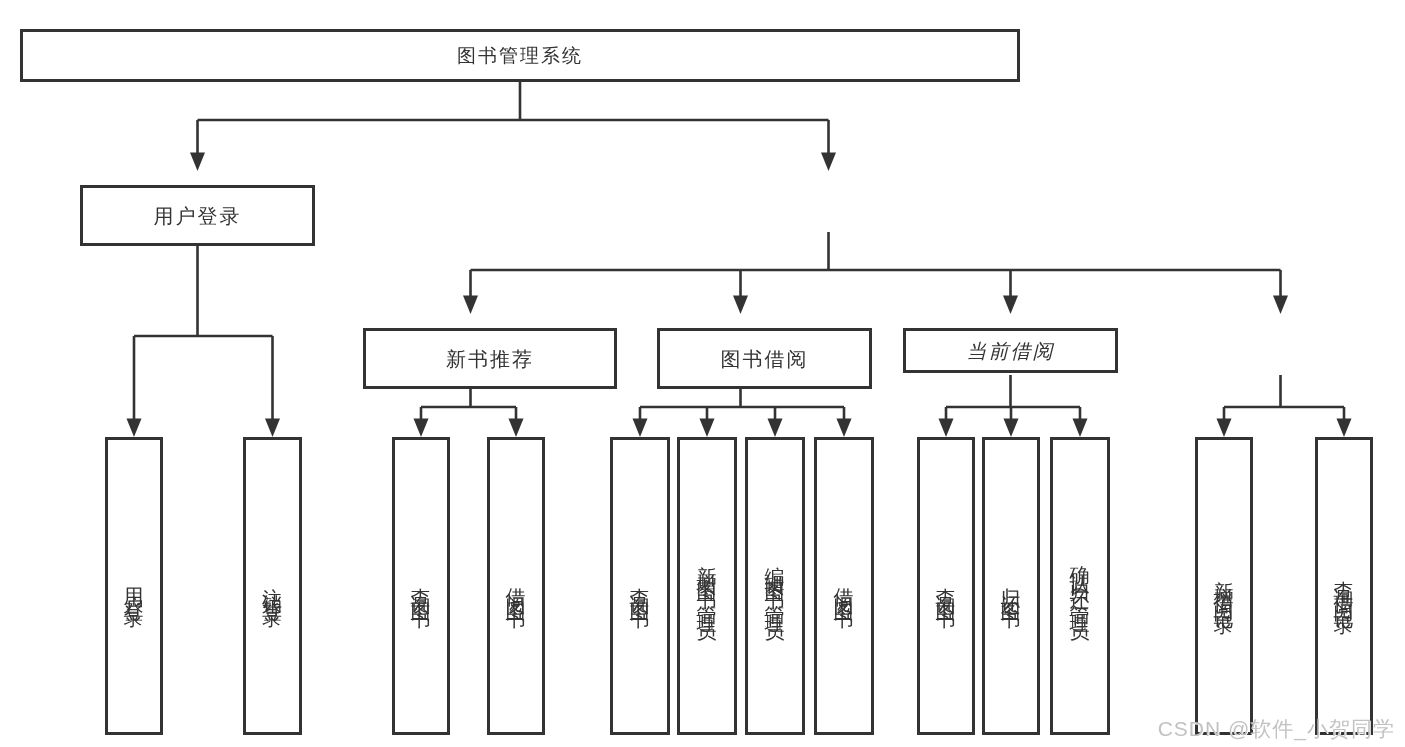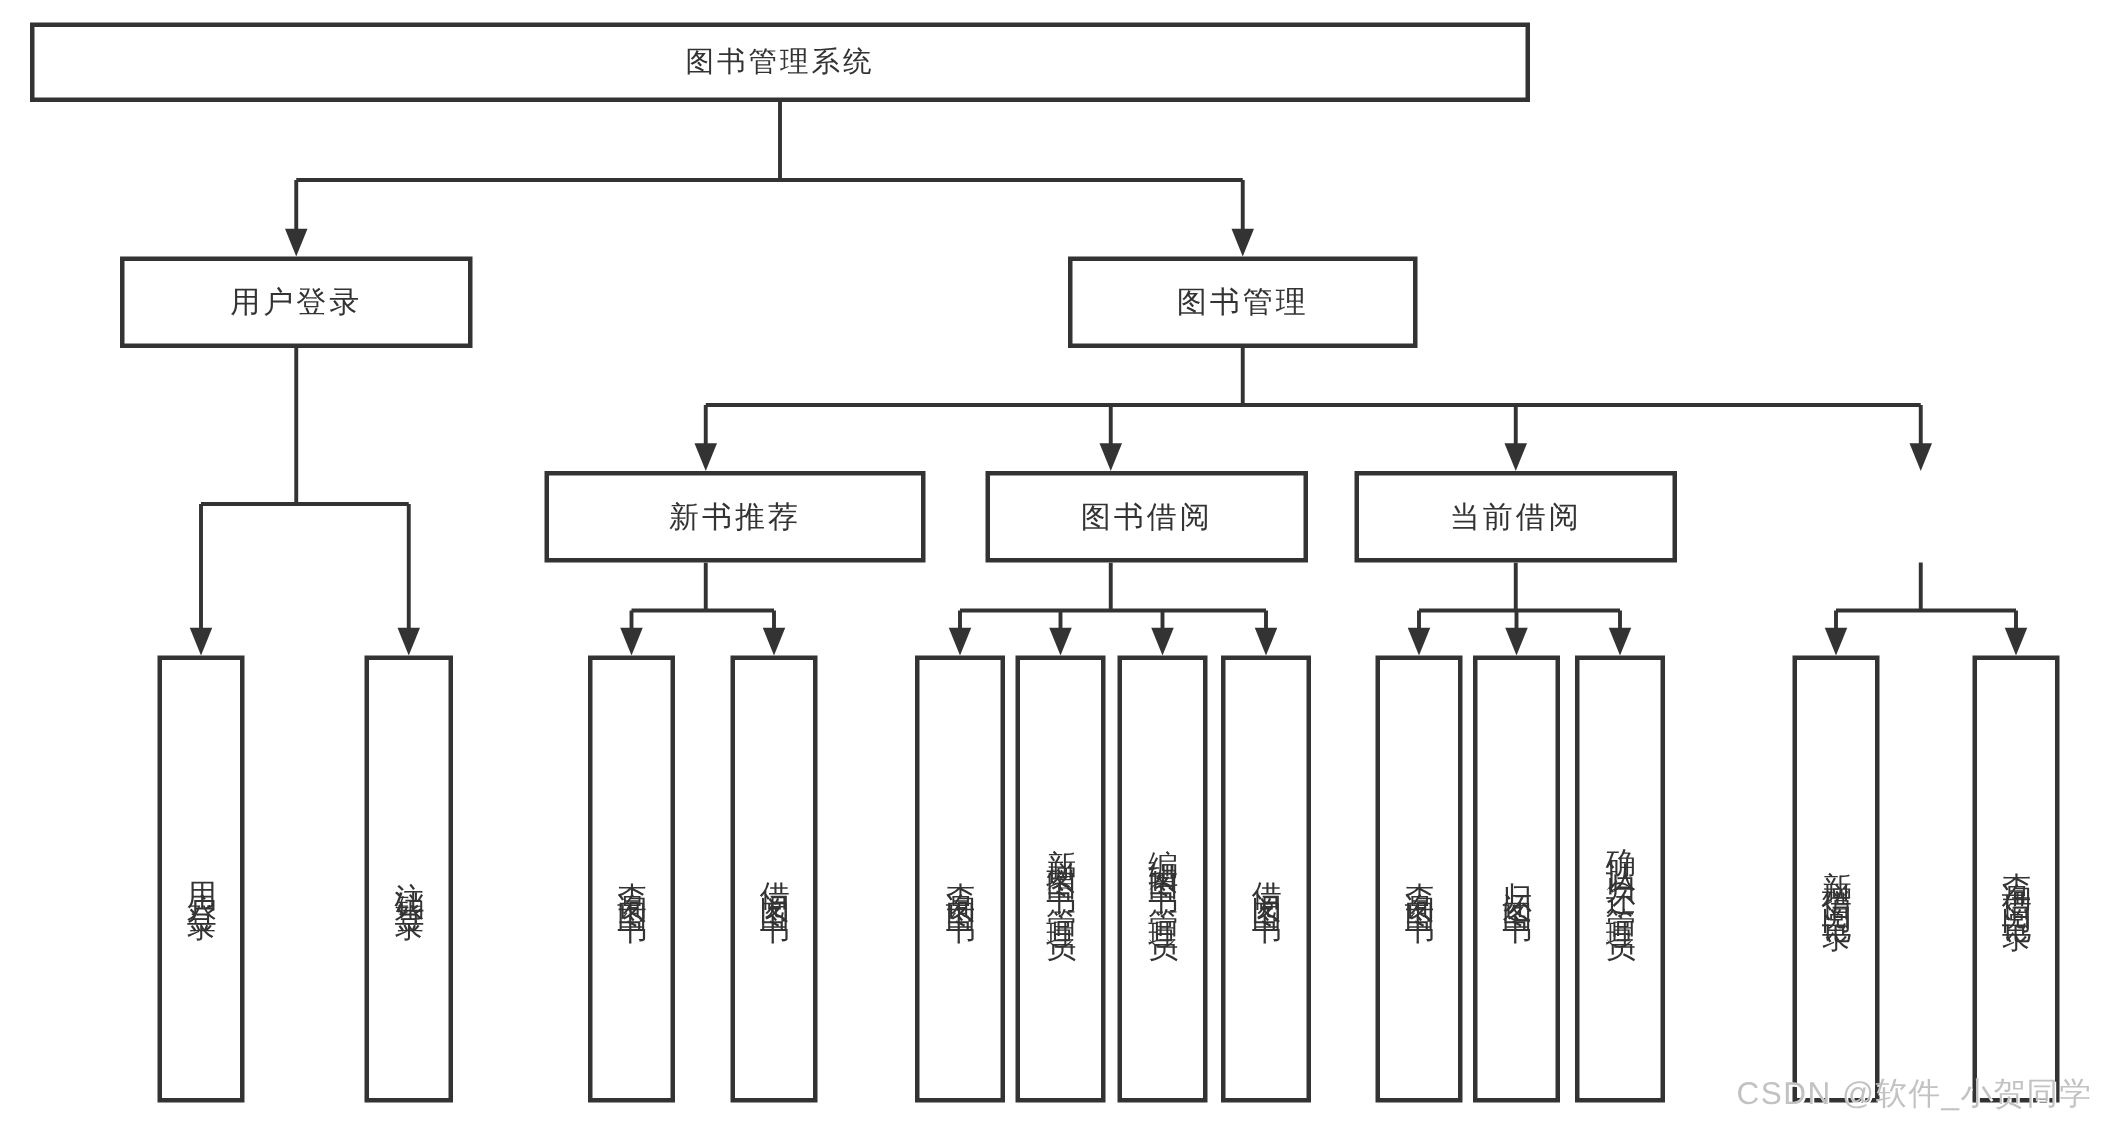--- a/index.html
+++ b/index.html
@@ -30,20 +30,21 @@
     color: #333333;
     display: flex;
     align-items: center;
     justify-content: center;
     text-align: center;
   }
   .h-node {
     font-size: 20px;
     letter-spacing: 2px;
     line-height: 1;
+    margin-top: 14px;
   }
   .root-node {
     font-size: 19px;
     letter-spacing: 2px;
   }
   .v-node {
     writing-mode: vertical-rl;
     text-orientation: mixed;
     font-size: 20px;
     letter-spacing: 7px;
@@ -51,21 +52,21 @@
   }
   .v-node.long {
     letter-spacing: 8px;
   }
   
   #node-root        { left: 20px;   top: 15px;  width: 1000px; height: 53px; }
   #node-user-login  { left: 80px;   top: 171px; width: 235px;  height: 61px; }
   #node-book-mgmt   { left: 712px;  top: 171px; width: 233px;  height: 61px; }
   #node-new-book    { left: 363px;  top: 314px; width: 254px;  height: 61px; }
   #node-book-borrow { left: 657px;  top: 314px; width: 215px;  height: 61px; }
-  #node-current     { left: 903px;  top: 314px; width: 215px;  height: 61px; }
+  #node-current     { left: 903px;  top: 314px; width: 215px;  height: 45px; font-style: italic; }
   #node-records     { left: 1173px; top: 314px; width: 215px;  height: 61px; }
   .leaf { top: 437px; height: 298px; }
   #leaf-a1 { left: 105px;  width: 58px; }
   #leaf-a2 { left: 243px;  width: 59px; }
   #leaf-b1 { left: 392px;  width: 58px; }
   #leaf-b2 { left: 487px;  width: 58px; }
   #leaf-c1 { left: 610px;  width: 60px; }
   #leaf-c2 { left: 677px;  width: 60px; }
   #leaf-c3 { left: 745px;  width: 60px; }
   #leaf-c4 { left: 814px;  width: 60px; }
@@ -125,21 +126,20 @@
     <polygon class="arrow" points="1072.5,418.5 1087.5,418.5 1080,437"></polygon>
 
     <path class="edge" d="M1280.5,375 V407 M1224,407 H1344 M1224,407 V420 M1344,407 V420"></path>
     <polygon class="arrow" points="1216.5,418.5 1231.5,418.5 1224,437"></polygon>
     <polygon class="arrow" points="1336.5,418.5 1351.5,418.5 1344,437"></polygon>
   </svg>
 
   <div class="node h-node root-node" id="node-root">图书管理系统</div>
 
   <div class="node h-node" id="node-user-login">用户登录</div>
-  <div class="node h-node" id="node-book-mgmt">图书管理</div>
 
   <div class="node h-node" id="node-new-book">新书推荐</div>
   <div class="node h-node" id="node-book-borrow">图书借阅</div>
   <div class="node h-node" id="node-current">当前借阅</div>
 
   <div class="node v-node leaf" id="leaf-a1">用户登录</div>
   <div class="node v-node leaf" id="leaf-a2">注销登录</div>
 
   <div class="node v-node leaf" id="leaf-b1">查询图书</div>
   <div class="node v-node leaf" id="leaf-b2">借阅图书</div>

